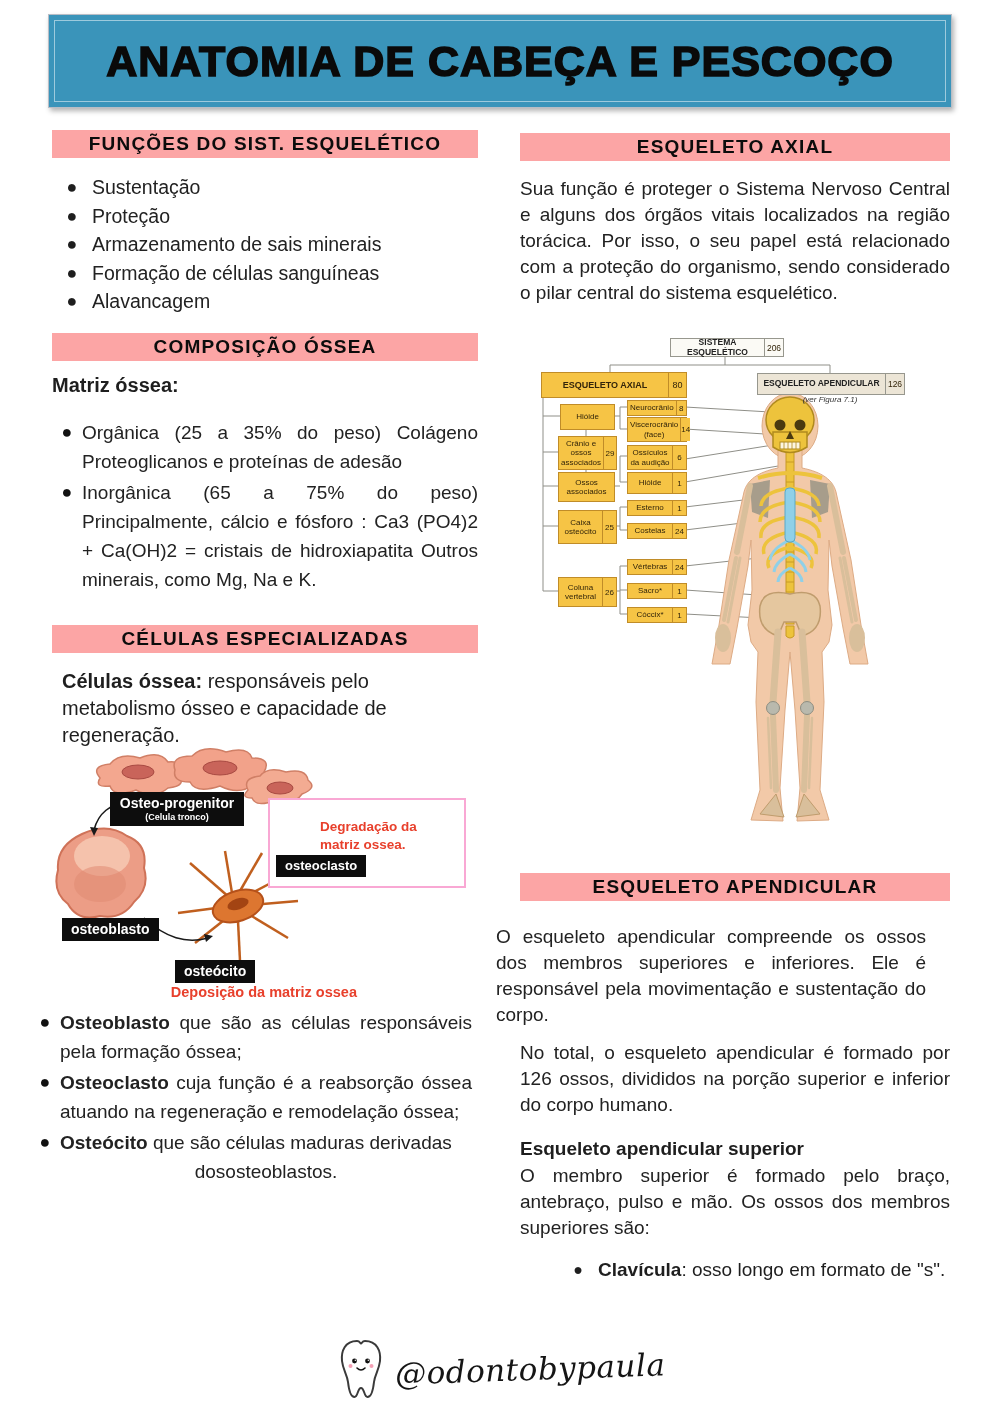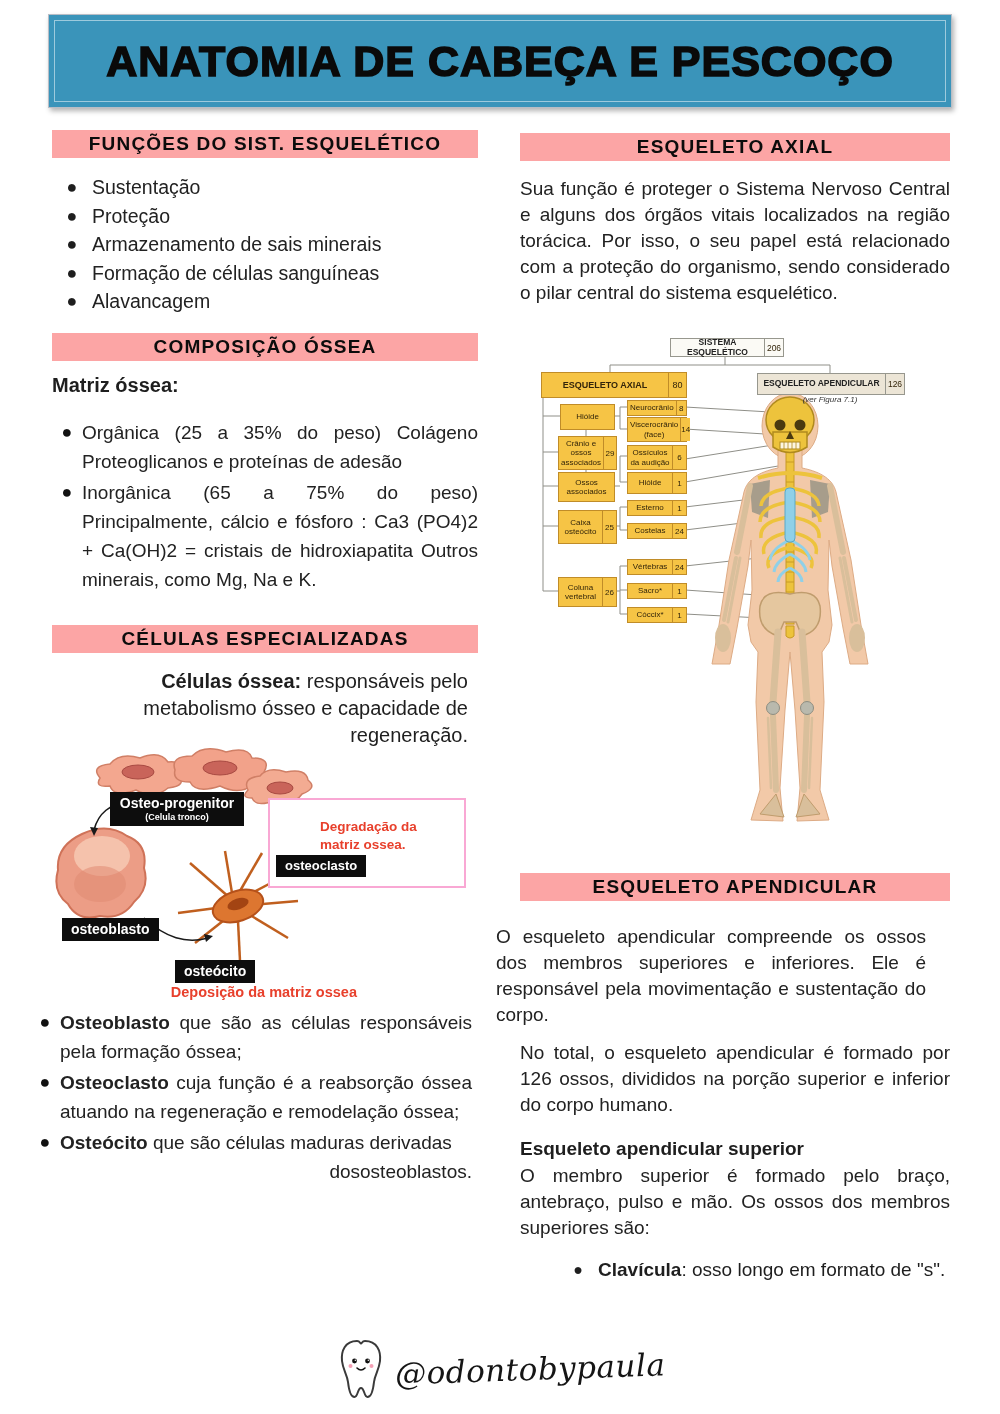--- a/index.html
+++ b/index.html
@@ -31,21 +31,21 @@
   }
   
   .body-text{font-size:19px;line-height:26px;text-align:justify;color:#222;}
   .blist .b-item{display:flex;margin-bottom:2px;}
   .blist .dot{width:30px;text-align:center;font-size:18px;line-height:29px;flex:none;color:#111;}
   .blist .txt{flex:1;font-size:19px;line-height:29px;text-align:justify;color:#222;}
   .simple-list .b-item{display:flex;}
   .simple-list .dot{width:40px;text-align:center;font-size:18px;line-height:28.5px;flex:none;}
   .simple-list .txt{flex:1;font-size:19.5px;line-height:28.5px;color:#222;}
   .bold{font-weight:bold;}
-  .line2-split{display:flex;justify-content:flex-end;font-size:19px;line-height:29px;}
+  .line2-split{display:flex;justify-content:center;font-size:19px;line-height:29px;}
   
   .blabel{
     background:#0d0d0d;color:#ffffff;font-weight:bold;font-size:13px;
     padding:3px 9px;display:inline-block;text-align:center;line-height:1.2;
   }
   .red{color:#e8402c;font-weight:bold;}
   
   .obox{position:absolute;background:#f6c445;border:1px solid #c08c28;display:flex;font-size:8px;color:#33250a;}
   .obox .l{flex:1;display:flex;align-items:center;justify-content:center;text-align:center;padding:1px 2px;line-height:1.15;}
   .obox .c{width:13px;border-left:1px solid #c08c28;display:flex;align-items:center;justify-content:center;background:#f6c445;color:#33250a;}
@@ -104,21 +104,21 @@
   <div class="b-item">
       <span class="dot">●</span>
       <span class="txt">Inorgânica (65 a 75% do peso) Principalmente, cálcio e fósforo : Ca3 (PO4)2 + Ca(OH)2 = cristais de hidroxiapatita Outros minerais, como Mg, Na e K.</span>
     </div>
 </div>
 
 <div class="abs hdr" style="left:52px;top:625px;width:426px;">
   <span>CÉLULAS ESPECIALIZADAS</span>
 </div>
 
-<div class="abs" style="left:62px;top:668px;width:406px;text-align:right;font-size:20px;line-height:27px;">
+<div class="abs" style="left:62px;top:668px;width:406px;text-align:left;font-size:20px;line-height:27px;">
   <span class="bold">Células óssea:</span><span> responsáveis pelo metabolismo ósseo e capacidade de regeneração.</span>
 </div>
 
 <div class="abs" style="left:52px;top:748px;width:426px;height:258px;">
 
   <svg class="abs" style="left:28px;top:0px;" width="235" height="62" viewBox="0 0 235 62">
     <path d="M20 30 Q10 18 30 16 Q40 4 60 10 Q80 2 88 14 Q104 12 98 26 Q108 38 88 40 Q74 52 56 42 Q34 50 30 38 Q14 40 20 30 Z" fill="#f3a78f" stroke="#d07f66" stroke-width="1.5"></path>
     <ellipse cx="58" cy="24" rx="16" ry="7" fill="#c9645a" stroke="#a84a42"></ellipse>
     <path d="M95 22 Q90 8 112 8 Q124 -4 146 4 Q168 -2 172 10 Q192 10 184 24 Q194 34 174 36 Q160 48 140 38 Q116 46 110 34 Q92 34 95 22 Z" fill="#f2a28a" stroke="#d07f66" stroke-width="1.5"></path>
     <ellipse cx="140" cy="20" rx="17" ry="7" fill="#c9645a" stroke="#a84a42"></ellipse>

